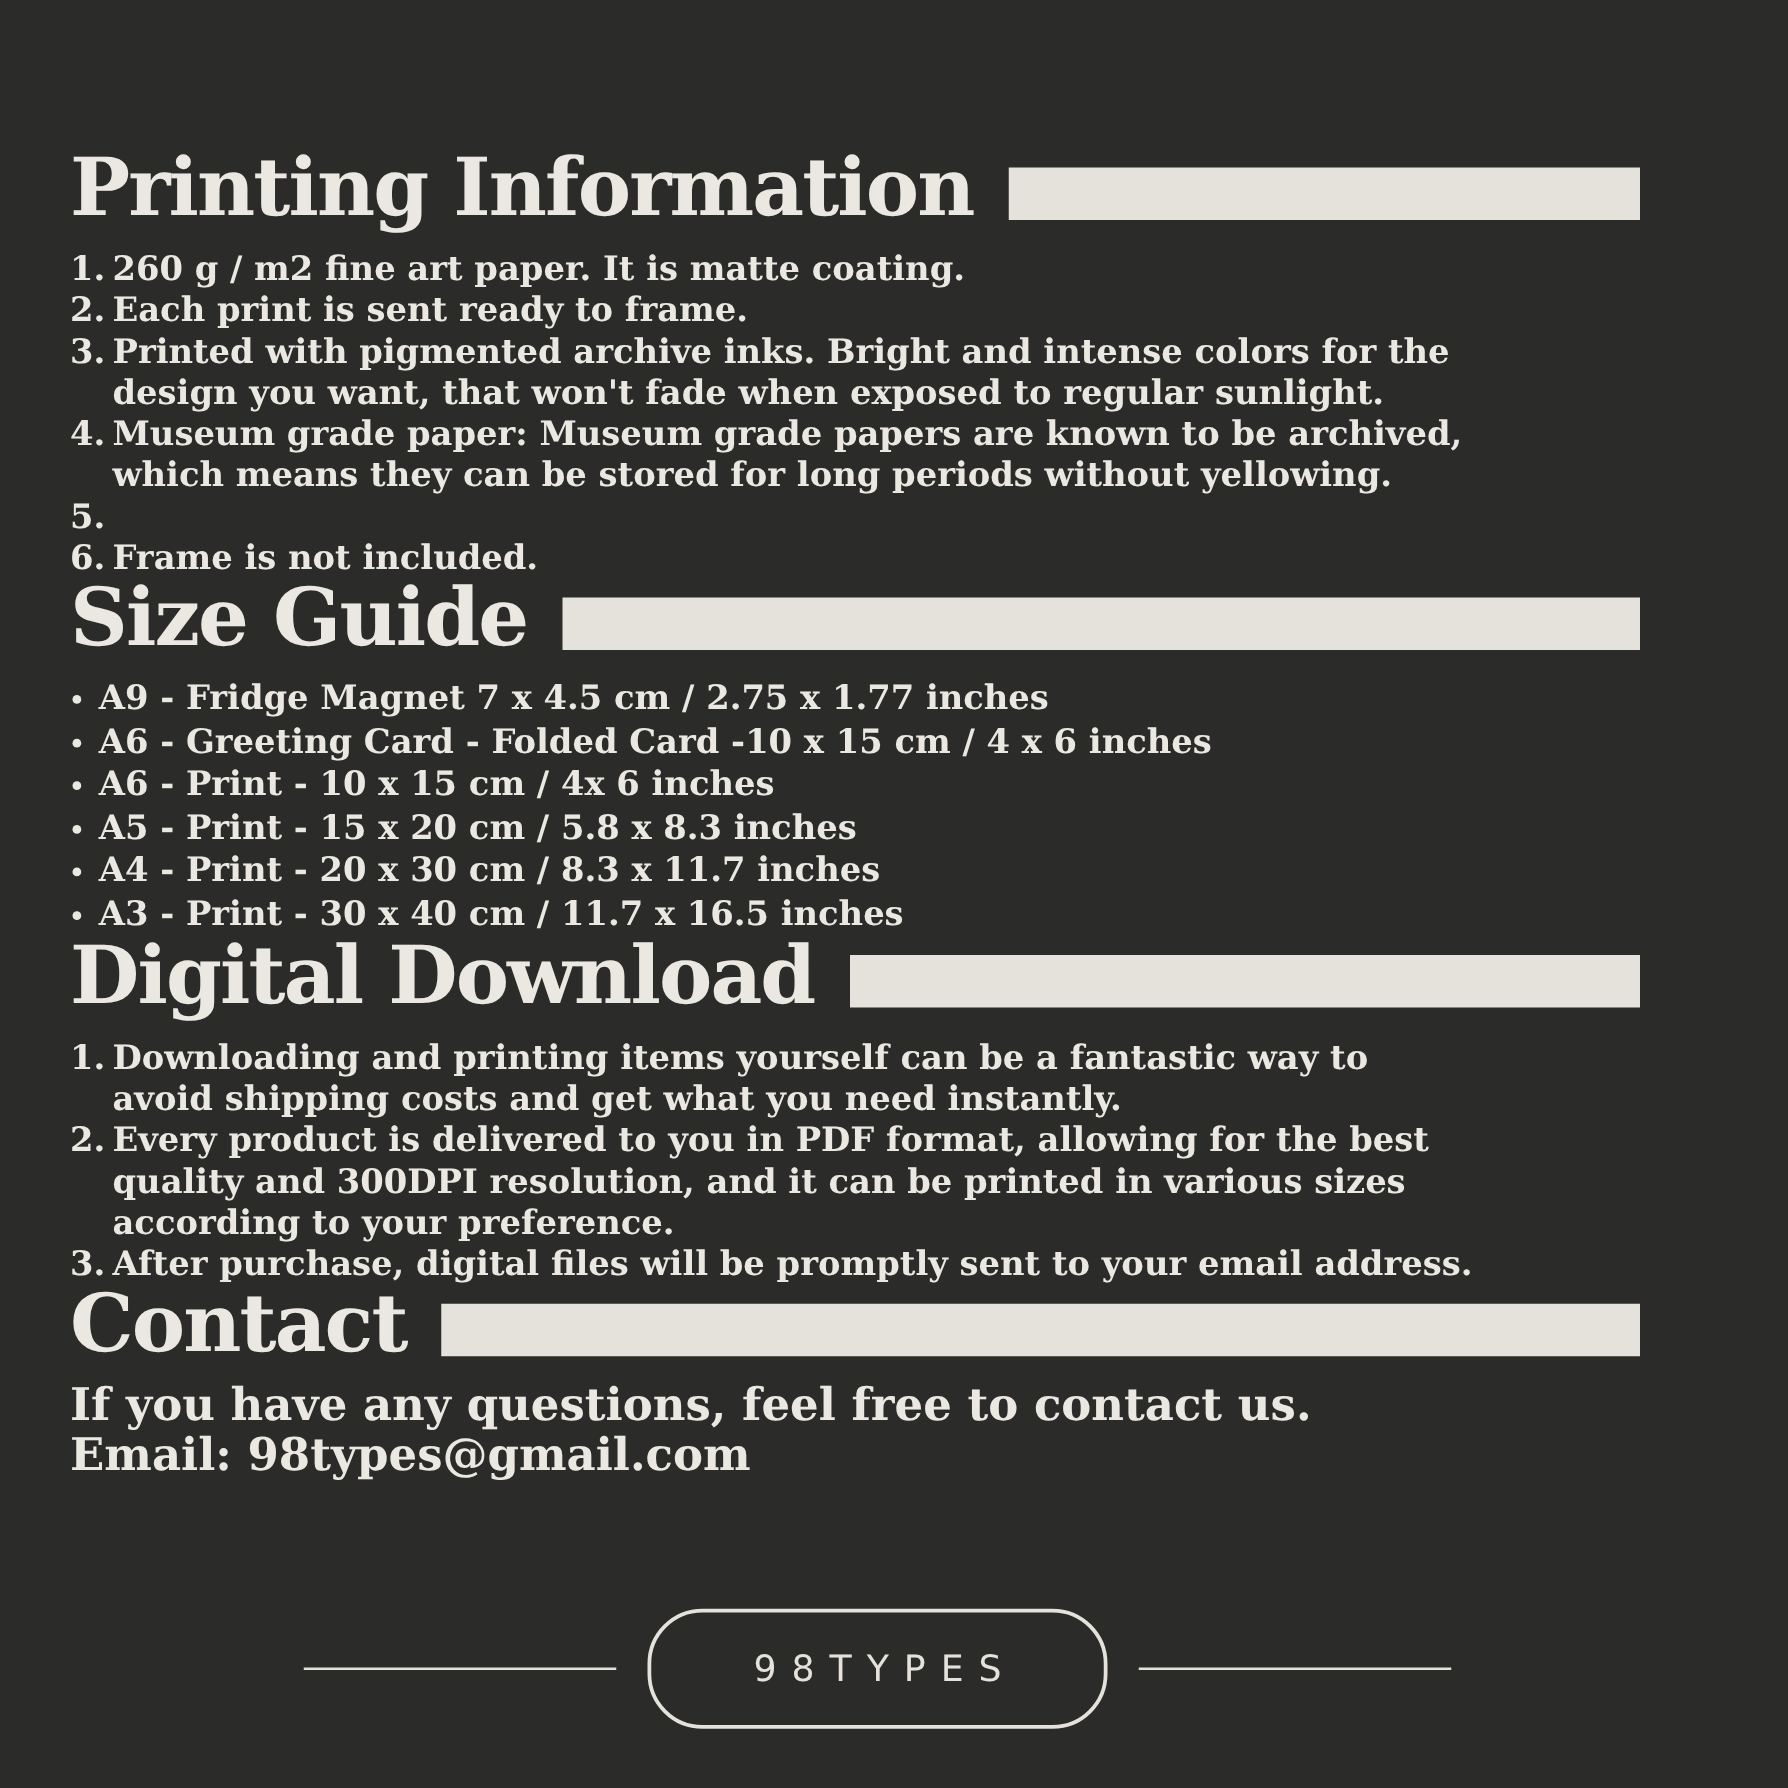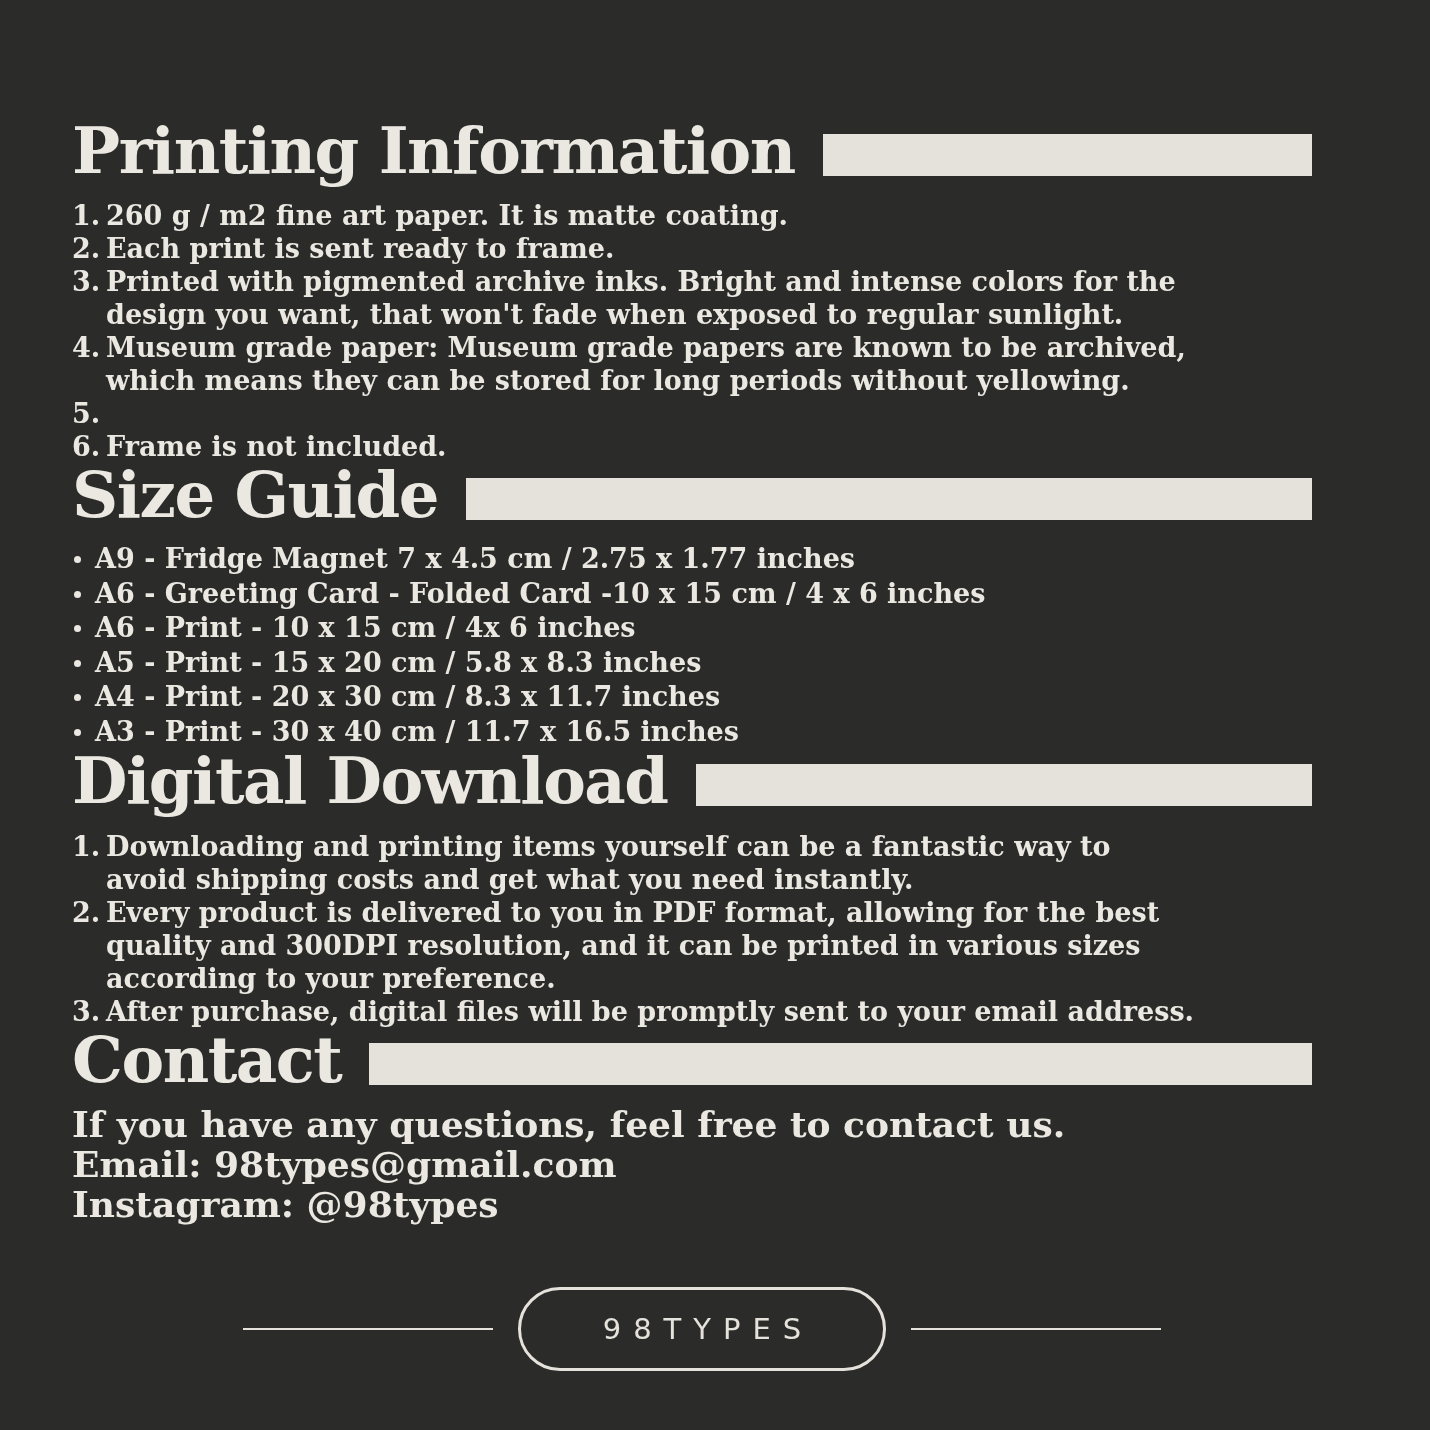--- a/index.html
+++ b/index.html
@@ -7,21 +7,21 @@
     --ink:#eae8e1;
     --cream:#e4e2db;
   }
   html,body{margin:0;padding:0;background:var(--bg);}
   .page{
     position:relative;
     width:1430px;height:1430px;
     background:var(--bg);
     overflow:hidden;
     box-sizing:border-box;
-    padding:119px 118px 0 72px;
+    padding:119px 118px 0 56px;
     font-family:"DejaVu Serif", serif;
     font-weight:bold;
     color:var(--ink);
   }
   .sec-head{display:flex;align-items:center;}
   .sec-head h2{
     margin:0;
     font-size:64px;
     line-height:1;
     letter-spacing:-1.5px;
@@ -59,21 +59,21 @@
     width:1430px;
     display:flex;
     align-items:center;
     justify-content:center;
     gap:25px;
     transform:translateX(-13px);
   }
   .rule{width:250px;height:2px;background:var(--cream);}
   .pill{
     box-sizing:border-box;
-    width:368px;height:84px;
+    width:368px;height:96px;
     border:3px solid var(--cream);
     border-radius:44px;
     display:flex;align-items:center;justify-content:center;
   }
   .brand{
     font-family:"DejaVu Sans", sans-serif;
     font-weight:normal;
     font-size:29px;
     letter-spacing:12px;
     padding-left:12px;
@@ -181,23 +181,20 @@
       <h2>Contact</h2>
       <div class="bar"></div>
     </div>
     <div class="list plain">
         <div class="row">
           <span class="text">If you have any questions, feel free to contact us.</span>
         </div>
         <div class="row">
           <span class="text">Email: 98types@gmail.com</span>
         </div>
-        <div class="row">
-          <span class="text">Instagram: @98types</span>
-        </div>
       </div>
   </section>
 
   <div class="footer">
     <div class="rule"></div>
     <div class="pill">
       <span class="brand">98TYPES</span>
     </div>
     <div class="rule"></div>
   </div>

